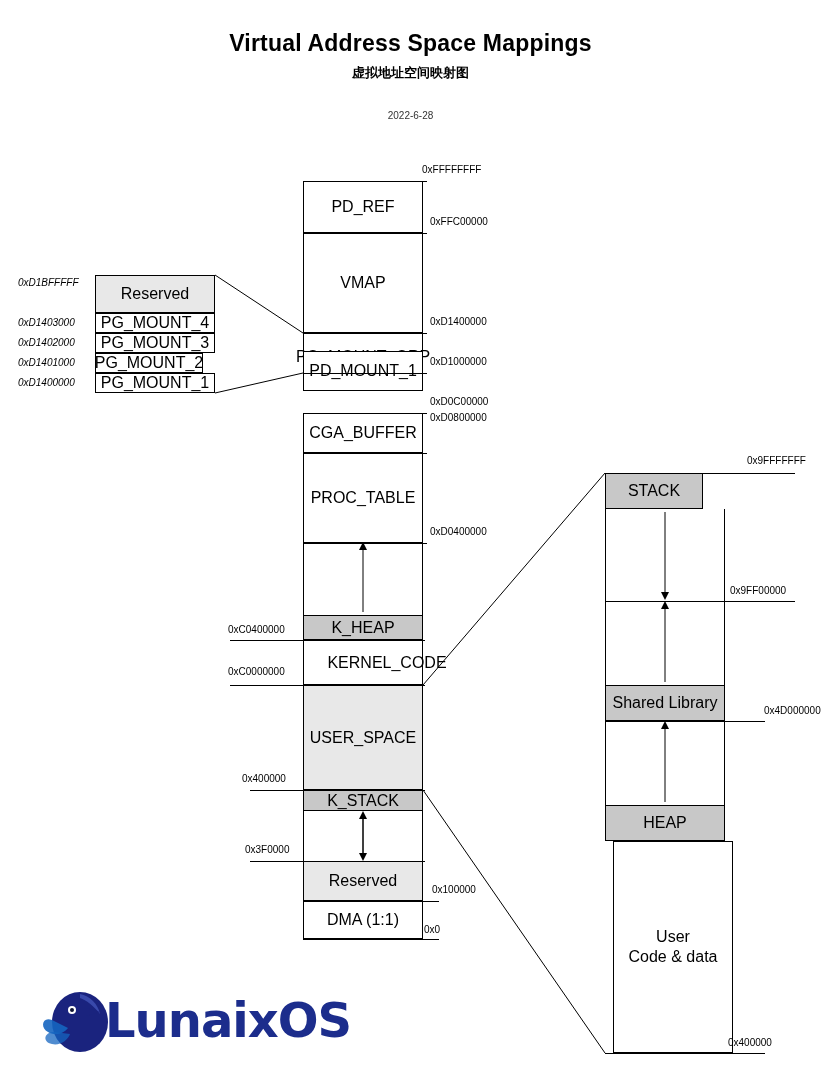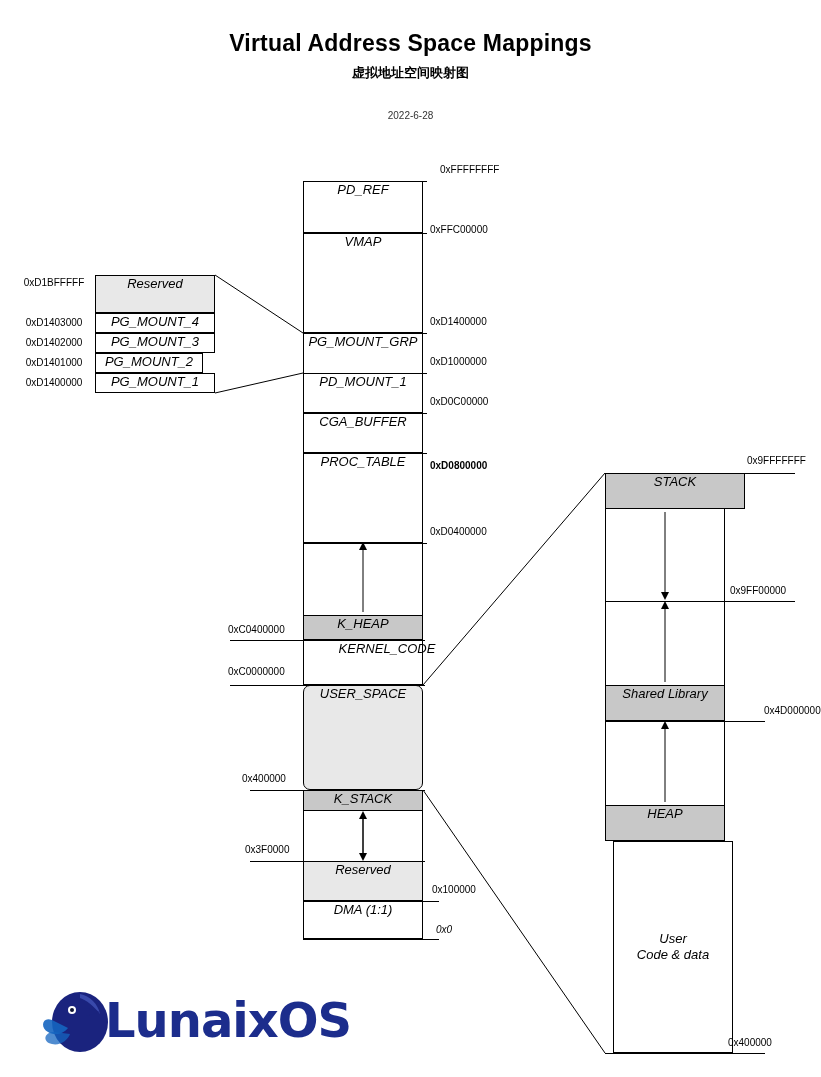--- a/index.html
+++ b/index.html
@@ -43,44 +43,45 @@
     font-size: 10px;
     color: #333;
   }
 
   .box {
     position: absolute;
     box-sizing: border-box;
     border: 1px solid #000;
     background: #ffffff;
     display: flex;
+    align-items: center;
     justify-content: center;
-    font-size: 13px;
+    font-size: 16px;
     text-align: center;
     line-height: 1.25;
-    font-style: italic;
   }
   .box.gray {
     background: #c8c8c8;
   }
   .box.lightgray {
     background: #e8e8e8;
   }
   .box.noborder-mid {
     border-top: none;
     border-bottom: none;
   }
   .addr {
     position: absolute;
     font-size: 10px;
     white-space: nowrap;
     color: #000;
   }
   .addr.right {
-    text-align: center;
+    text-align: left;
+    font-style: italic;
   }
   .hline {
     position: absolute;
     height: 0;
     border-top: 1px solid #000;
   }
   svg.overlay {
     position: absolute;
     top: 0;
     left: 0;
@@ -143,21 +144,21 @@
 </div>
 
 <div class="box" style="left:303px; top:233px; width:120px; height:100px;">
   <span>VMAP</span>
 </div>
 
 <div class="box" style="left:303px; top:333px; width:120px; height:48px;">
   <span>PG_MOUNT_GRP</span>
 </div>
 
-<div class="box" style="left:303px; top:373px; width:120px; height:40px;">
+<div class="box" style="left:303px; top:351px; width:120px; height:40px;">
   <span>PD_MOUNT_1</span>
 </div>
 
 <div class="box" style="left:303px; top:413px; width:120px; height:40px;">
   <span>CGA_BUFFER</span>
 </div>
 
 <div class="box" style="left:303px; top:453px; width:120px; height:90px;">
   <span>PROC_TABLE</span>
 </div>
@@ -165,78 +166,78 @@
 <div class="box noborder-mid" style="left:303px; top:543px; width:120px; height:72px;"></div>
 
 <div class="box gray" style="left:303px; top:615px; width:120px; height:25px;">
   <span>K_HEAP</span>
 </div>
 
 <div class="box" style="left:303px; top:640px; width:120px; height:45px;padding-left:48px;">
   <span>KERNEL_CODE</span>
 </div>
 
-<div class="box lightgray" style="left:303px; top:685px; width:120px; height:105px;border-radius:7px;">
+<div class="box lightgray" style="left:303px; top:685px; width:120px; height:105px;">
   <span>USER_SPACE</span>
 </div>
 
 <div class="box gray" style="left:303px; top:790px; width:120px; height:21px;">
   <span>K_STACK</span>
 </div>
 
 <div class="box noborder-mid" style="left:303px; top:811px; width:120px; height:50px;"></div>
 
 <div class="box lightgray" style="left:303px; top:861px; width:120px; height:40px;">
   <span>Reserved</span>
 </div>
 
 <div class="box" style="left:303px; top:901px; width:120px; height:38px;">
   <span>DMA (1:1)</span>
 </div>
 
 <div class="hline" style="left:303px; top:181px; width:124px;"></div>
-<div class="addr" style="left:440px; top:164px;">0xFFFFFFFF</div>
+<div class="addr" style="left:422px; top:164px;">0xFFFFFFFF</div>
 
 <div class="hline" style="left:303px; top:233px; width:124px;"></div>
-<div class="addr" style="left:430px; top:216px;margin-top:8px;">0xFFC00000</div>
+<div class="addr" style="left:430px; top:216px;">0xFFC00000</div>
 
 <div class="hline" style="left:303px; top:333px; width:124px;"></div>
 <div class="addr" style="left:430px; top:316px;">0xD1400000</div>
 
 <div class="hline" style="left:303px; top:373px; width:124px;"></div>
 <div class="addr" style="left:430px; top:356px;">0xD1000000</div>
 
 <div class="hline" style="left:303px; top:413px; width:124px;"></div>
 <div class="addr" style="left:430px; top:396px;">0xD0C00000</div>
 
 <div class="hline" style="left:303px; top:453px; width:124px;"></div>
-<div class="addr" style="left:430px; top:460px;font-weight:bold;">0xD0800000</div>
+<div class="addr" style="left:430px; top:412px;">0xD0800000</div>
 
 <div class="hline" style="left:303px; top:543px; width:124px;"></div>
 <div class="addr" style="left:430px; top:526px;text-align:right;">0xD0400000</div>
 
 <div class="hline" style="left:230px; top:640px; width:195px;"></div>
 <div class="addr" style="left:228px; top:624px;">0xC0400000</div>
 
 <div class="hline" style="left:230px; top:685px; width:195px;"></div>
 <div class="addr" style="left:228px; top:666px;">0xC0000000</div>
 
 <div class="hline" style="left:250px; top:790px; width:175px;"></div>
 <div class="addr" style="left:242px; top:773px;">0x400000</div>
 
 <div class="hline" style="left:250px; top:861px; width:175px;"></div>
 <div class="addr" style="left:245px; top:844px;">0x3F0000</div>
 
 <div class="hline" style="left:303px; top:901px; width:136px;"></div>
 <div class="addr" style="left:432px; top:884px;">0x100000</div>
 
 <div class="hline" style="left:303px; top:939px; width:136px;"></div>
-<div class="addr" style="left:436px; top:924px;font-style:italic;">0x0</div>
-
-<div class="box gray" style="left:605px; top:473px; width:140px; height:36px;">
+<div class="addr" style="left:424px; top:924px;">0x0</div>
+
+<div class="box gray" style="left:605px; top:473px; width:98px; height:36px;">
   <span>STACK</span>
 </div>
 <div class="box noborder-mid" style="left:605px; top:509px; width:120px; height:92px;"></div>
 <div class="box noborder-mid" style="left:605px; top:601px; width:120px; height:84px;"></div>
 <div class="box gray" style="left:605px; top:685px; width:120px; height:36px;">
   <span>Shared Library</span>
 </div>
 <div class="box noborder-mid" style="left:605px; top:721px; width:120px; height:84px;"></div>
 <div class="box gray" style="left:605px; top:805px; width:120px; height:36px;">
   <span>HEAP</span>

